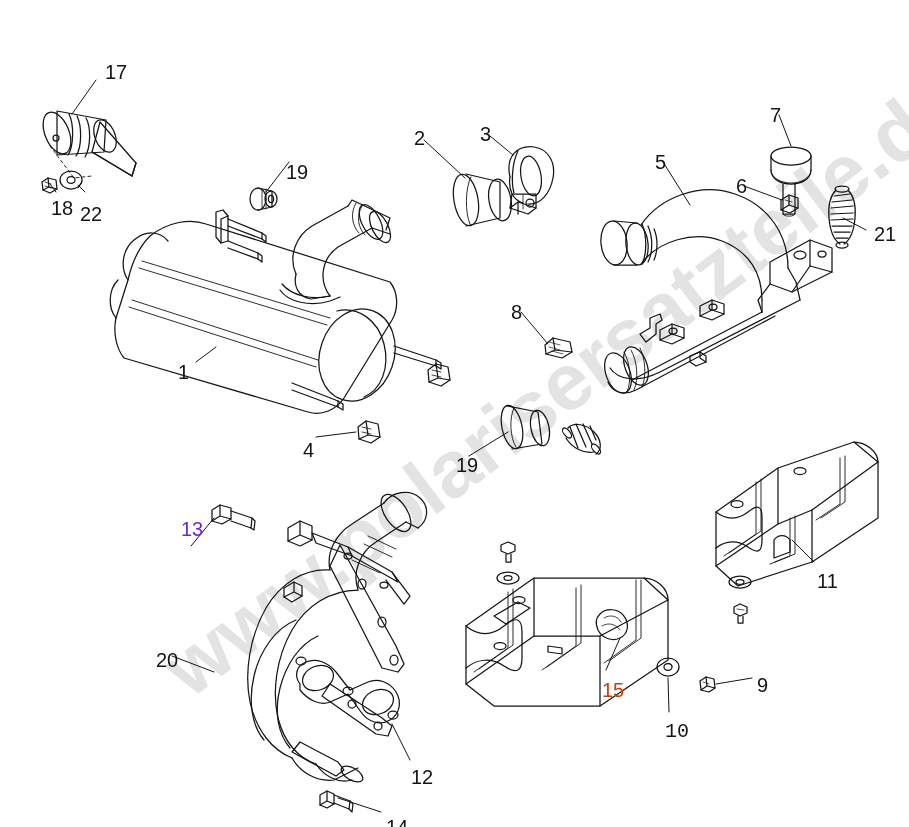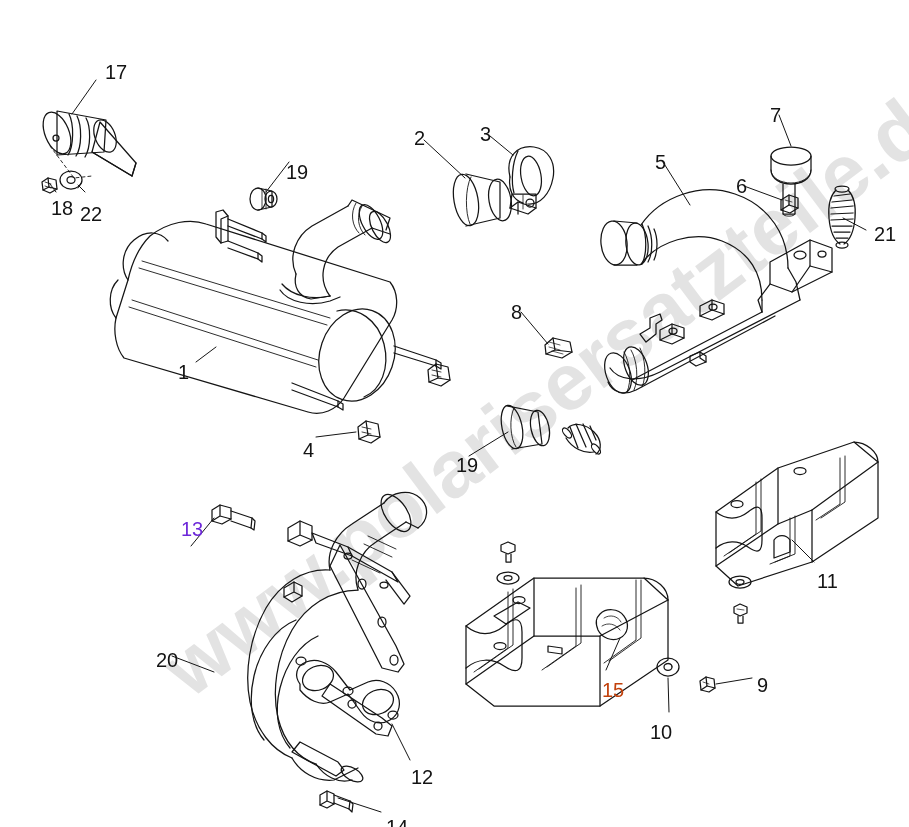--- a/index.html
+++ b/index.html
@@ -418,21 +418,21 @@
   <div id="callout-layer">
       <div class="callout" style="left: 178px; top: 362px; color: rgb(20, 20, 20);">1</div>
       <div class="callout" style="left: 414px; top: 128px; color: rgb(20, 20, 20);">2</div>
       <div class="callout" style="left: 480px; top: 124px; color: rgb(20, 20, 20);">3</div>
       <div class="callout" style="left: 303px; top: 440px; color: rgb(20, 20, 20);">4</div>
       <div class="callout" style="left: 655px; top: 152px; color: rgb(20, 20, 20);">5</div>
       <div class="callout" style="left: 736px; top: 176px; color: rgb(20, 20, 20);">6</div>
       <div class="callout" style="left: 770px; top: 105px; color: rgb(20, 20, 20);">7</div>
       <div class="callout" style="left: 511px; top: 302px; color: rgb(20, 20, 20);">8</div>
       <div class="callout" style="left: 757px; top: 675px; color: rgb(20, 20, 20);">9</div>
-      <div class="callout" style="left: 650px; top: 722px; color: rgb(20, 20, 20);">10</div>
+      <div class="callout" style="left: 665px; top: 722px; color: rgb(20, 20, 20); font-family: Liberation Mono, monospace;">10</div>
       <div class="callout" style="left: 817px; top: 571px; color: rgb(20, 20, 20);">11</div>
       <div class="callout" style="left: 411px; top: 767px; color: rgb(20, 20, 20);">12</div>
       <div class="callout" style="left: 181px; top: 519px; color: #6d28d9;">13</div>
       <div class="callout" style="left: 386px; top: 817px; color: rgb(20, 20, 20);">14</div>
       <div class="callout" style="left: 602px; top: 680px; color: #c2410c;">15</div>
       <div class="callout" style="left: 456px; top: 455px; color: rgb(20, 20, 20);">19</div>
       <div class="callout" style="left: 89px; top: 62px; color: rgb(20, 20, 20); margin-left: 16px;">17</div>
       <div class="callout" style="left: 51px; top: 198px; color: rgb(20, 20, 20);">18</div>
       <div class="callout" style="left: 286px; top: 162px; color: rgb(20, 20, 20);">19</div>
       <div class="callout" style="left: 156px; top: 650px; color: rgb(20, 20, 20);">20</div>

